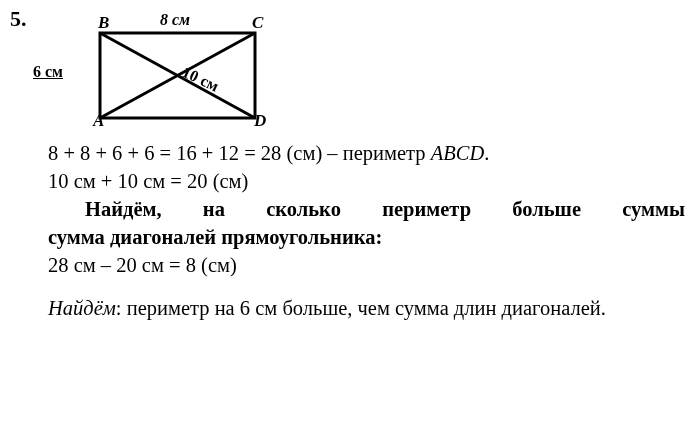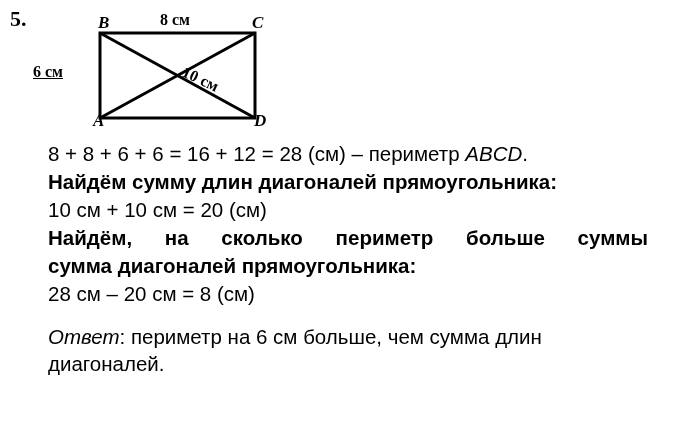--- a/index.html
+++ b/index.html
@@ -68,46 +68,47 @@
     transform: rotate(25deg);
     transform-origin: left top;
   }
 
   
   .lbl-B { left: 43px;  top: 5px; }
   .lbl-C { left: 197px; top: 5px; }
   .lbl-A { left: 38px;  top: 103px; }
   .lbl-D { left: 199px; top: 103px; }
 
-  .msr-top   { left: 105px; top: 3px; }
+  .msr-top   { left: 105px; top: 3px; font-style: italic; }
   .msr-left  { left: -22px; top: 55px; text-decoration: underline; }
   .msr-diag  { left: 132px; top: 55px; }
 
   
   .text-block {
     position: absolute;
     left: 48px;
     top: 140px;
     width: 612px;
   }
   .line {
-    font-family: Liberation Sans, sans-serif;
+    font-family: Liberation Serif, serif;
     font-size: 20.5px;
     line-height: 27px;
     margin: 0 0 1px 0;
     white-space: nowrap;
   }
   .line.bold {
     font-weight: bold;
   }
   .line.justify {
     white-space: normal;
     text-align: justify;
     text-align-last: justify;
     width: 600px;
+    margin-left: 37px;
   }
   .line.wrap {
     white-space: normal;
     width: 600px;
   }
   .ital {
     font-style: italic;
   }
   .answer-block {
     margin-top: 16px;
@@ -142,29 +143,28 @@
     <span class="fig-measure-diag msr-diag">10 см</span>
   </div>
 
   <div class="text-block">
 
     <div class="line">
       <span>8 + 8 + 6 + 6 = 16 + 12 = 28 (см) – периметр </span><span class="ital">ABCD</span><span>.</span>
     </div>
 
 
-    <div class="line bold">Найдём сумму длин диагоналей прямоугольника:</div>
 
     <div class="line">10 см + 10 см = 20 (см)</div>
 
     <div class="line bold justify">Найдём, на сколько периметр больше суммы</div>
 
     <div class="line bold">сумма диагоналей прямоугольника:</div>
 
     <div class="line">28 см – 20 см = 8 (см)</div>
 
     <div class="line wrap answer-block">
-      <span class="answer-lead">Ответ</span><span>: периметр на 6 см больше, чем сумма длин диагоналей.</span>
+      <span class="answer-lead">Найдём</span><span>: периметр на 6 см больше, чем сумма длин диагоналей.</span>
     </div>
 
   </div>
 
 </div>
 
 </body></html>

